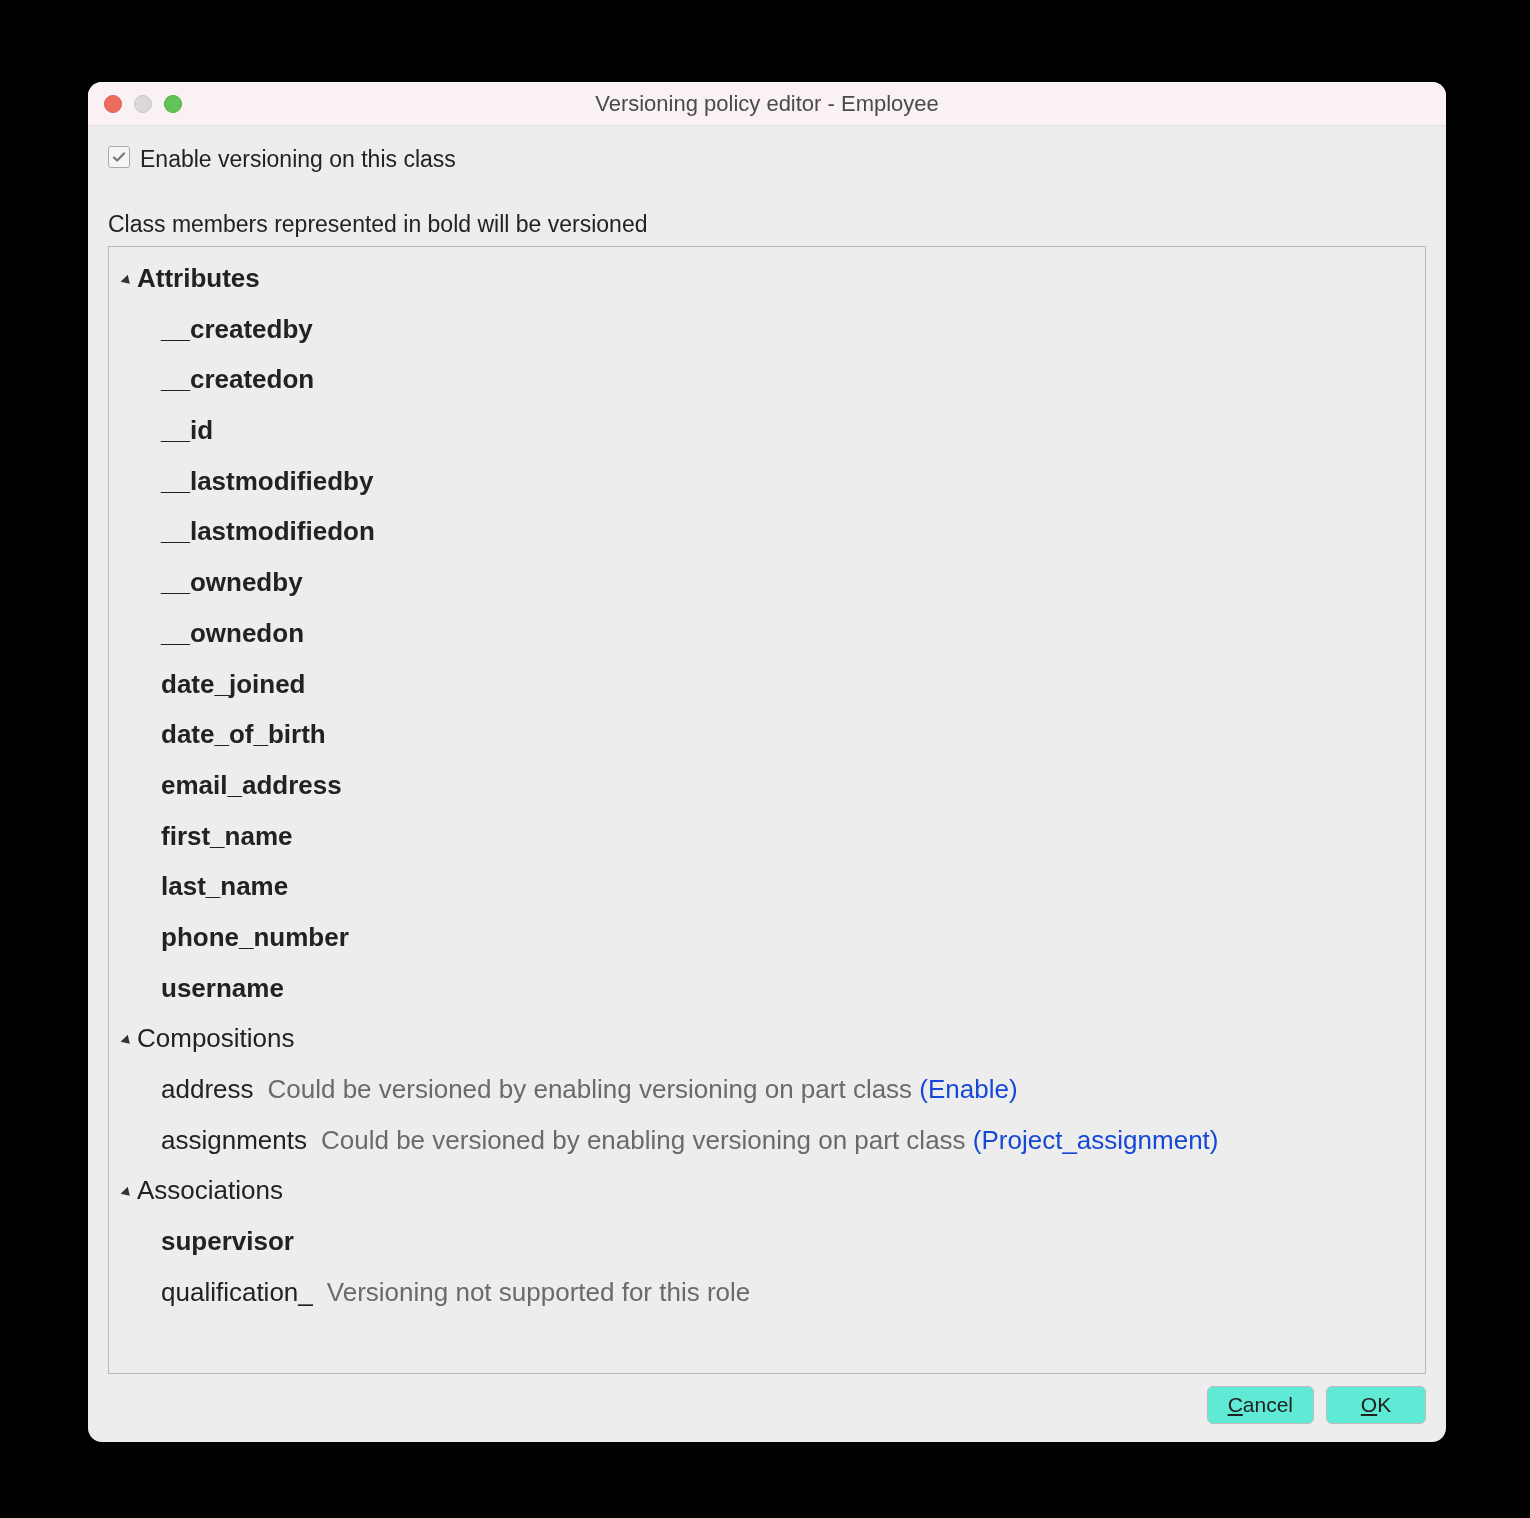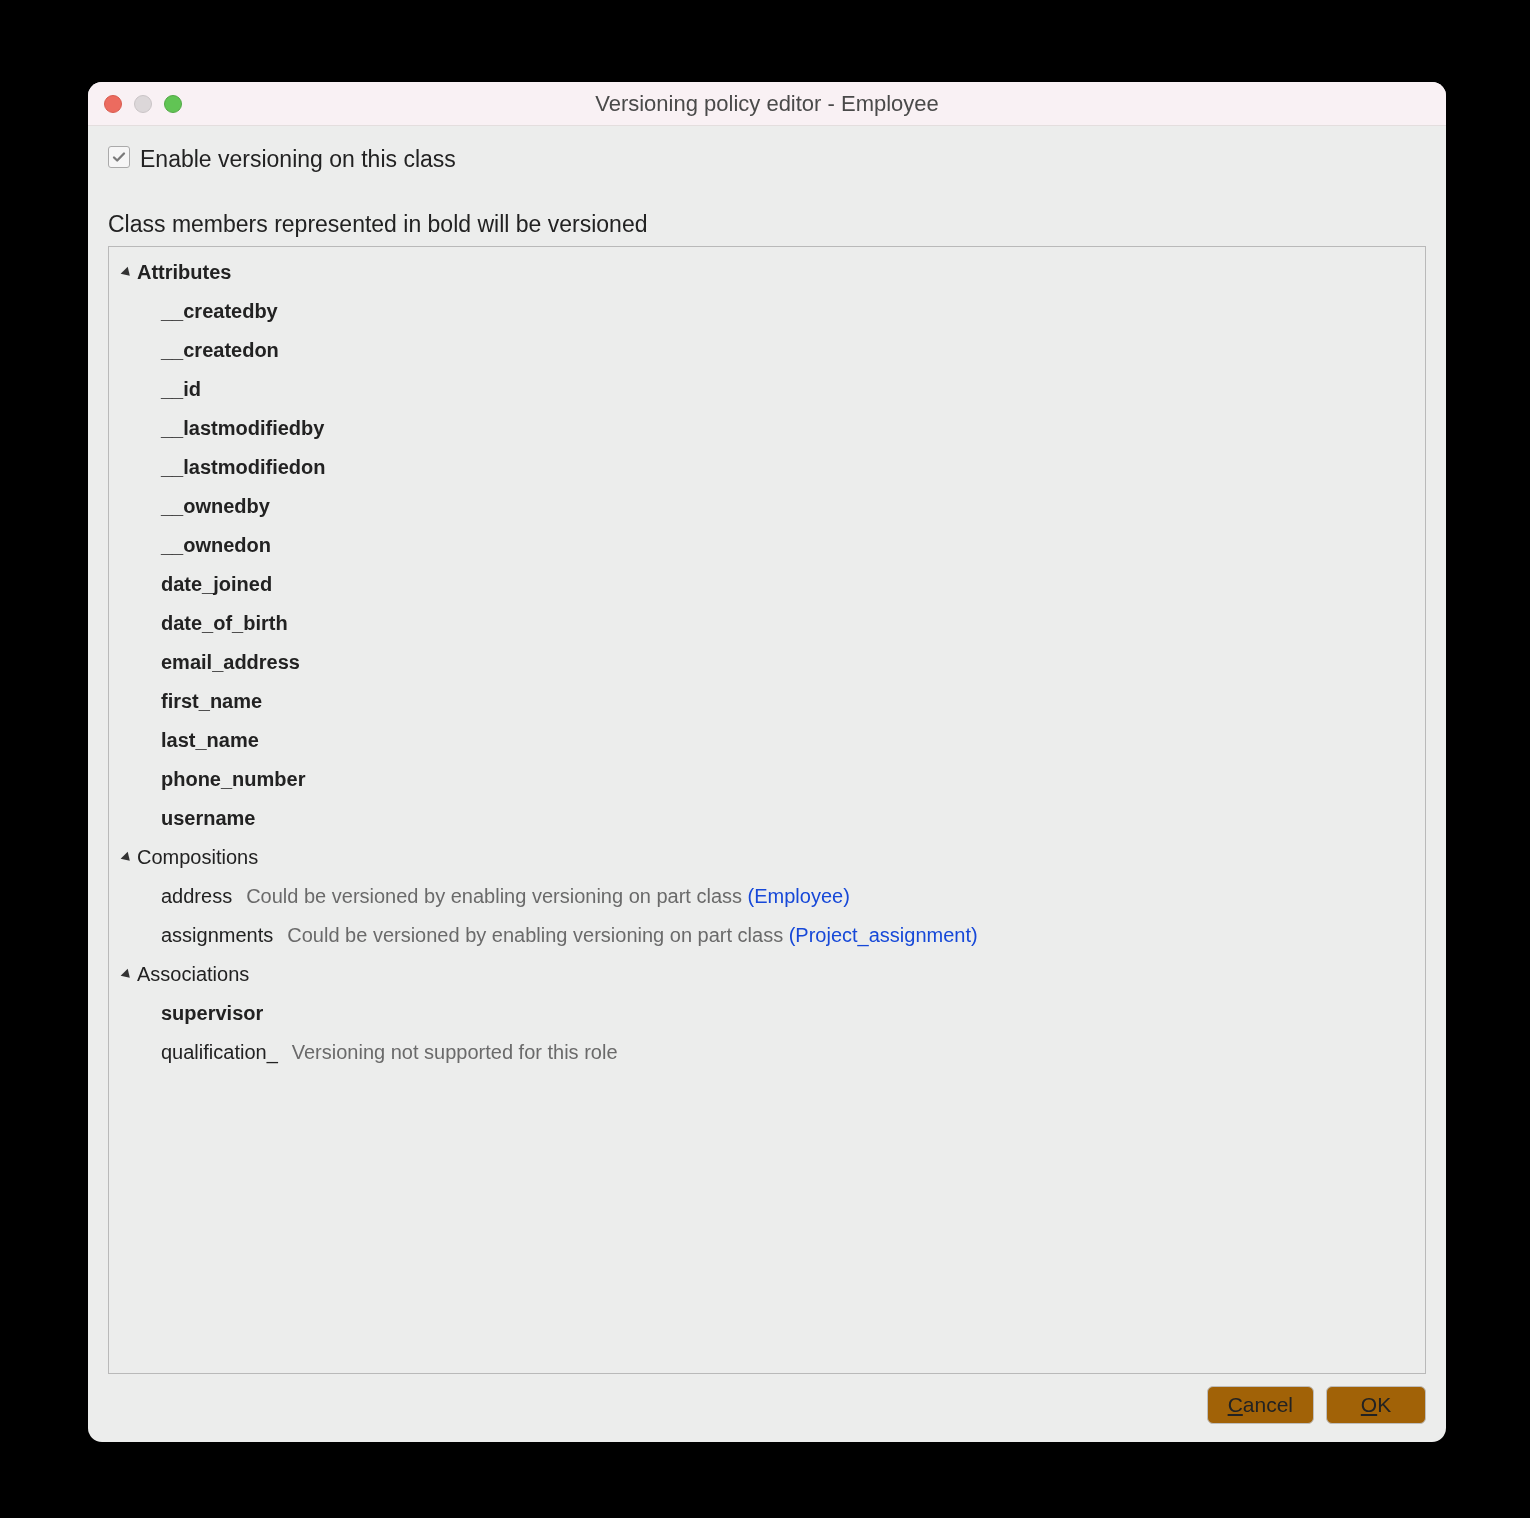--- a/index.html
+++ b/index.html
@@ -78,21 +78,21 @@
     font-size: 23px;
     color: #222;
     margin: 28px 0 8px 0;
   }
   .tree-panel {
     flex: 1;
     border: 1px solid #b9b9b9;
     background: #ecedec;
     padding: 6px 8px;
     overflow: auto;
-    font-size: 20px;
+    font-size: 26px;
     color: #222;
     line-height: 1.95;
   }
   .tree-row { display: flex; align-items: baseline; white-space: nowrap; }
   .indent0 { padding-left: 6px; }
   .indent1 { padding-left: 44px; align-items: flex-end; }
   .twisty {
     display: inline-block;
     width: 0; height: 0;
     border-left: 8px solid #333;
@@ -109,21 +109,21 @@
   .buttons {
     display: flex;
     justify-content: flex-end;
     gap: 12px;
     padding-top: 12px;
   }
   .btn {
     min-width: 100px;
     height: 38px;
     padding: 0 20px;
-    background: #a16207;
+    background: #5eead4;
     border: 1px solid #bdbdbd;
     border-radius: 6px;
     font-size: 21px;
     color: #222;
     display: flex; align-items: center; justify-content: center;
     cursor: pointer;
   }
   .btn .u { text-decoration: underline; }
 </style>
 </head>
@@ -203,21 +203,21 @@
         </div>
 
       <div class="tree-row indent0">
         <span class="twisty"></span>
         <span>Compositions</span>
       </div>
       <div class="tree-row indent1">
         <span>address</span>
         <span class="note">
           <span>Could be versioned by enabling versioning on part class </span>
-          <span class="link">(Employee)</span>
+          <span class="link">(Enable)</span>
         </span>
       </div>
       <div class="tree-row indent1">
         <span>assignments</span>
         <span class="note">
           <span>Could be versioned by enabling versioning on part class </span>
           <span class="link">(Project_assignment)</span>
         </span>
       </div>
 

